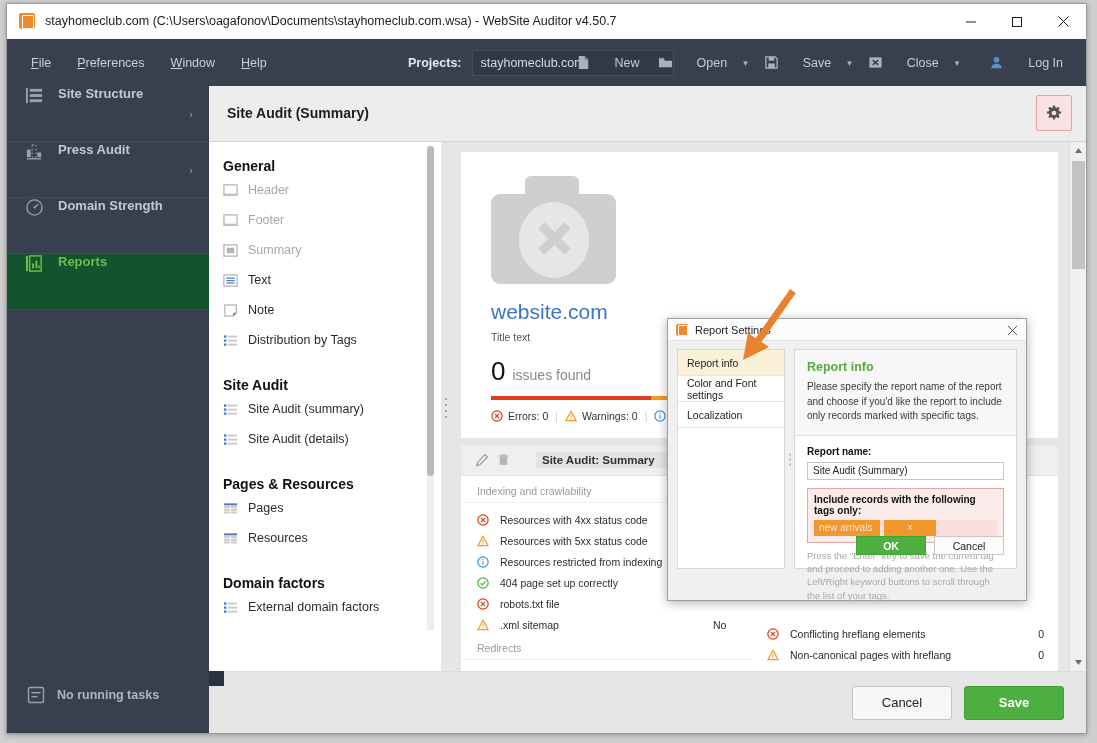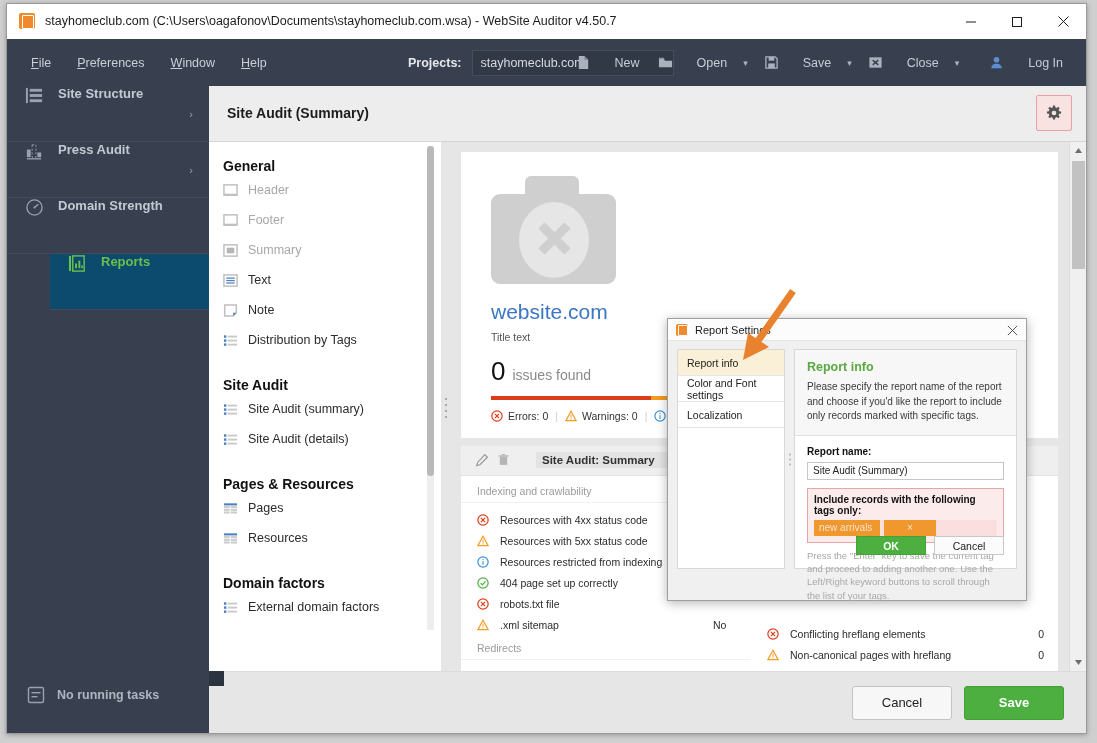--- a/index.html
+++ b/index.html
@@ -151,22 +151,21 @@
   .nav-item .nav-label {
     margin-left: 14px;
     font-size: 13px; color: #c3c9d3; font-weight: bold;
   }
   .nav-item .nav-chev {
     position: absolute; right: 16px; top: 50%;
     transform: translateY(-50%);
     color: #9aa2b0; font-size: 11px;
   }
   .nav-item.active {
-    background: #0c4a6e;
-    margin-left: 43px;
+    background: #14532d;
   }
   .nav-item.active .nav-label { color: #6dbf4b; }
   .nav-icon { width: 19px; height: 19px; display:block; flex: 0 0 19px;}
 
   .statusbar {
     position: absolute;
     left: 0; bottom: 0;
     width: 202px; height: 76px;
     display: flex; align-items: center;
     padding-left: 20px;

